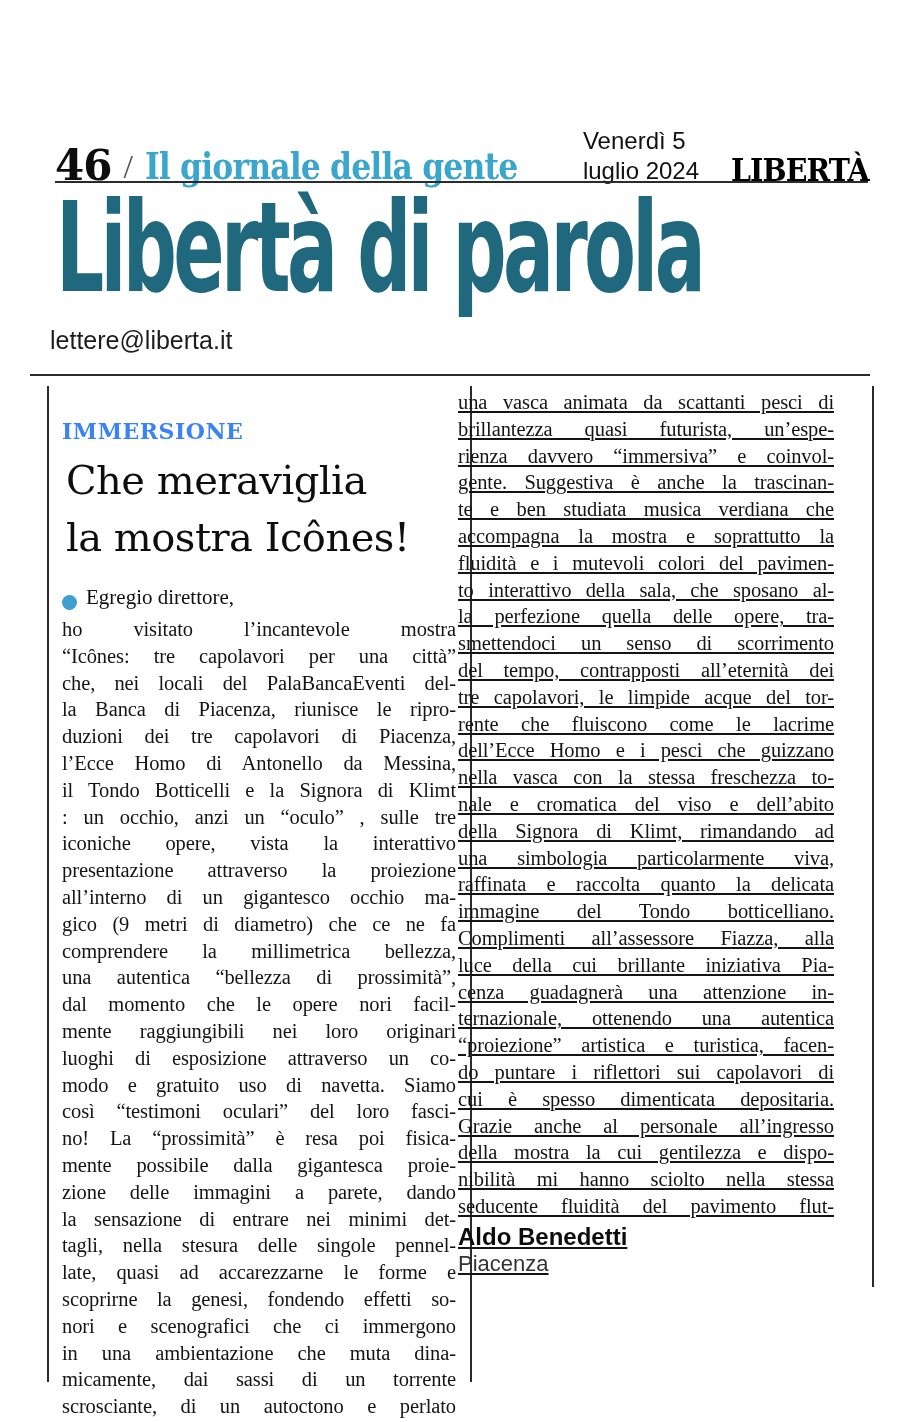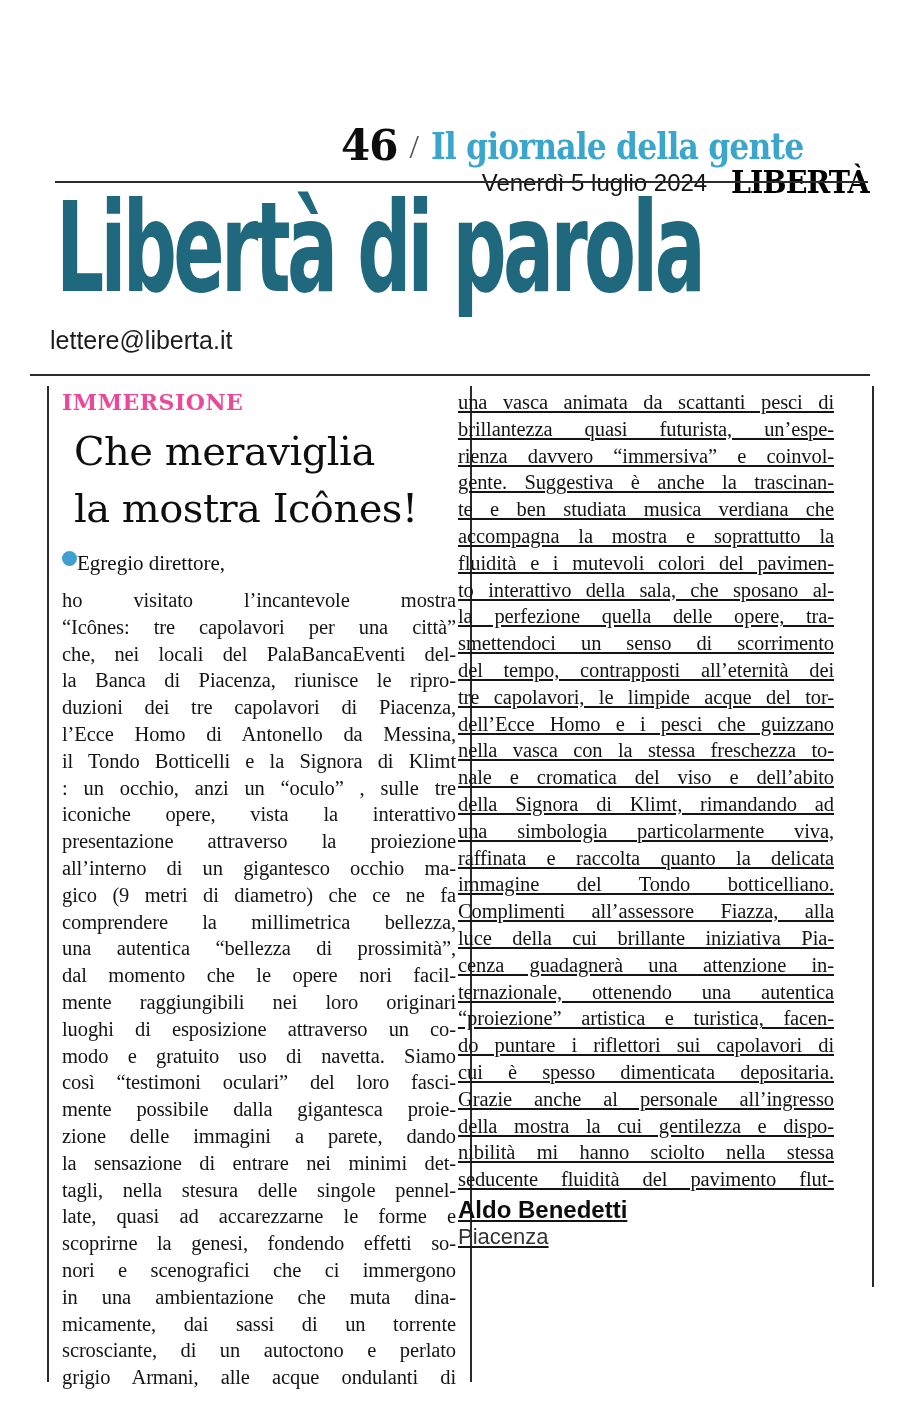--- a/index.html
+++ b/index.html
@@ -7,21 +7,21 @@
     position:relative;
     width:920px;height:1422px;
     background:#ffffff;
     overflow:hidden;
     font-family:"Liberation Serif", serif;
     color:#141414;
   }
   
   .header-row{
     position:absolute;left:55px;top:126px;width:814px;
-    display:flex;justify-content:space-between;align-items:flex-end;flex-direction:column;
+    display:flex;justify-content:space-between;align-items:flex-end;
   }
   .header-left{display:flex;align-items:flex-end;gap:10px;}
   .page-num{
     font-family:"DejaVu Serif", serif;font-weight:700;
     font-size:42px;line-height:40px;color:#0d0d0d;letter-spacing:-1px;
   }
   .slash{
     font-family:"Liberation Serif", serif;font-weight:400;
     font-size:34px;line-height:38px;color:#555;margin:0 2px;
   }
@@ -64,29 +64,29 @@
   .v-rule{position:absolute;width:2px;background:#2b2b2b;}
   .v-rule-left{left:47px;top:386px;height:996px;}
   .v-rule-mid{left:470px;top:386px;height:996px;}
   .v-rule-right{left:872px;top:386px;height:901px;}
   
   .col{position:absolute;top:389px;}
   .col1{left:62px;width:394px;}
   .col2{left:458px;width:376px;text-decoration:underline;}
   .kicker{
     font-family:"DejaVu Serif", serif;font-weight:700;
-    font-size:22px;line-height:26px;color:#ec4899;letter-spacing:0.5px;
+    font-size:22px;line-height:26px;color:#3b82f6;letter-spacing:0.5px;margin-top:29px;
   }
   .headline{
     font-family:"DejaVu Serif", serif;font-weight:400;
     font-size:40px;line-height:57px;color:#0e0e0e;
-    white-space:pre-line;margin:8px 0 14px 12px;letter-spacing:-0.5px;
+    white-space:pre-line;margin:8px 0 14px 4px;letter-spacing:-0.5px;
   }
   .salutation-row{
-    display:flex;align-items:flex-start;
+    display:flex;align-items:flex-end;gap:9px;
     height:30px;margin-bottom:6px;
   }
   .bullet{
     width:15px;height:15px;border-radius:50%;
     background:#3f9fce;flex:0 0 auto;
   }
   .salutation{
     font-family:"Liberation Serif", serif;
     font-size:21px;color:#101010;
   }
@@ -156,20 +156,21 @@
         <div class="tline">presentazione attraverso la proiezione</div>
         <div class="tline">all’interno di un gigantesco occhio ma-</div>
         <div class="tline">gico (9 metri di diametro) che ce ne fa</div>
         <div class="tline">comprendere la millimetrica bellezza,</div>
         <div class="tline">una autentica “bellezza di prossimità”,</div>
         <div class="tline">dal momento che le opere nori facil-</div>
         <div class="tline">mente raggiungibili nei loro originari</div>
         <div class="tline">luoghi di esposizione attraverso un co-</div>
         <div class="tline">modo e gratuito uso di navetta. Siamo</div>
         <div class="tline">così “testimoni oculari” del loro fasci-</div>
+        <div class="tline">no! La “prossimità” è resa poi fisica-</div>
         <div class="tline">mente possibile dalla gigantesca proie-</div>
         <div class="tline">zione delle immagini a parete, dando</div>
         <div class="tline">la sensazione di entrare nei minimi det-</div>
         <div class="tline">tagli, nella stesura delle singole pennel-</div>
         <div class="tline">late, quasi ad accarezzarne le forme e</div>
         <div class="tline">scoprirne la genesi, fondendo effetti so-</div>
         <div class="tline">nori e scenografici che ci immergono</div>
         <div class="tline">in una ambientazione che muta dina-</div>
         <div class="tline">micamente, dai sassi di un torrente</div>
         <div class="tline">scrosciante, di un autoctono e perlato</div>
@@ -184,20 +185,21 @@
         <div class="tline">rienza davvero “immersiva” e coinvol-</div>
         <div class="tline">gente. Suggestiva è anche la trascinan-</div>
         <div class="tline">te e ben studiata musica verdiana che</div>
         <div class="tline">accompagna la mostra e soprattutto la</div>
         <div class="tline">fluidità e i mutevoli colori del pavimen-</div>
         <div class="tline">to interattivo della sala, che sposano al-</div>
         <div class="tline">la perfezione quella delle opere, tra-</div>
         <div class="tline">smettendoci un senso di scorrimento</div>
         <div class="tline">del tempo, contrapposti all’eternità dei</div>
         <div class="tline">tre capolavori, le limpide acque del tor-</div>
+        <div class="tline">rente che fluiscono come le lacrime</div>
         <div class="tline">dell’Ecce Homo e i pesci che guizzano</div>
         <div class="tline">nella vasca con la stessa freschezza to-</div>
         <div class="tline">nale e cromatica del viso e dell’abito</div>
         <div class="tline">della Signora di Klimt, rimandando ad</div>
         <div class="tline">una simbologia particolarmente viva,</div>
         <div class="tline">raffinata e raccolta quanto la delicata</div>
         <div class="tline">immagine del Tondo botticelliano.</div>
         <div class="tline">Complimenti all’assessore Fiazza, alla</div>
         <div class="tline">luce della cui brillante iniziativa Pia-</div>
         <div class="tline">cenza guadagnerà una attenzione in-</div>

